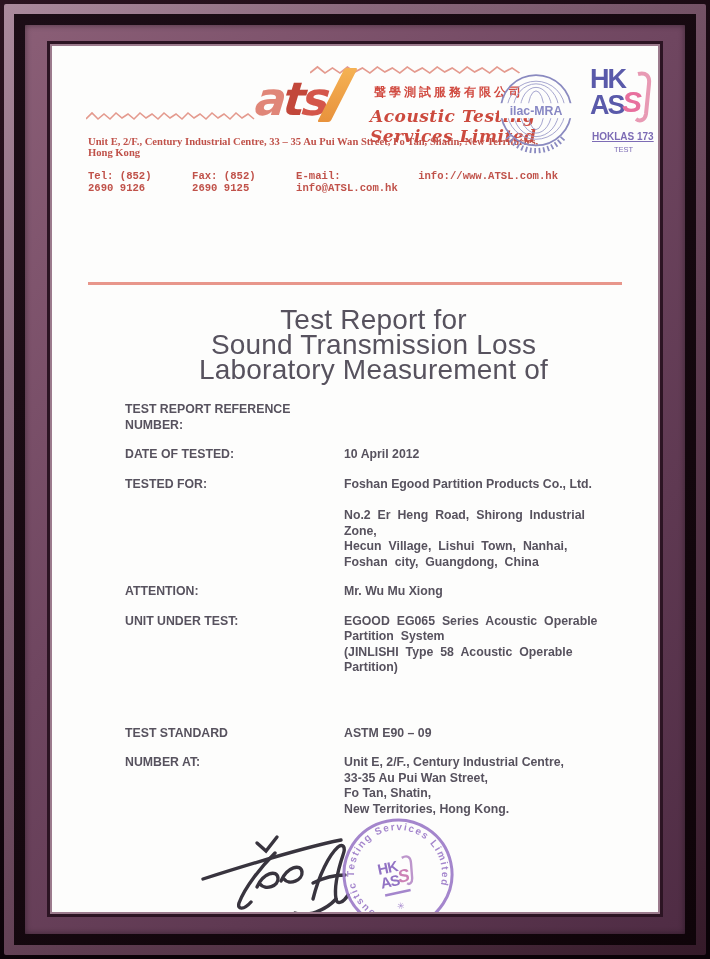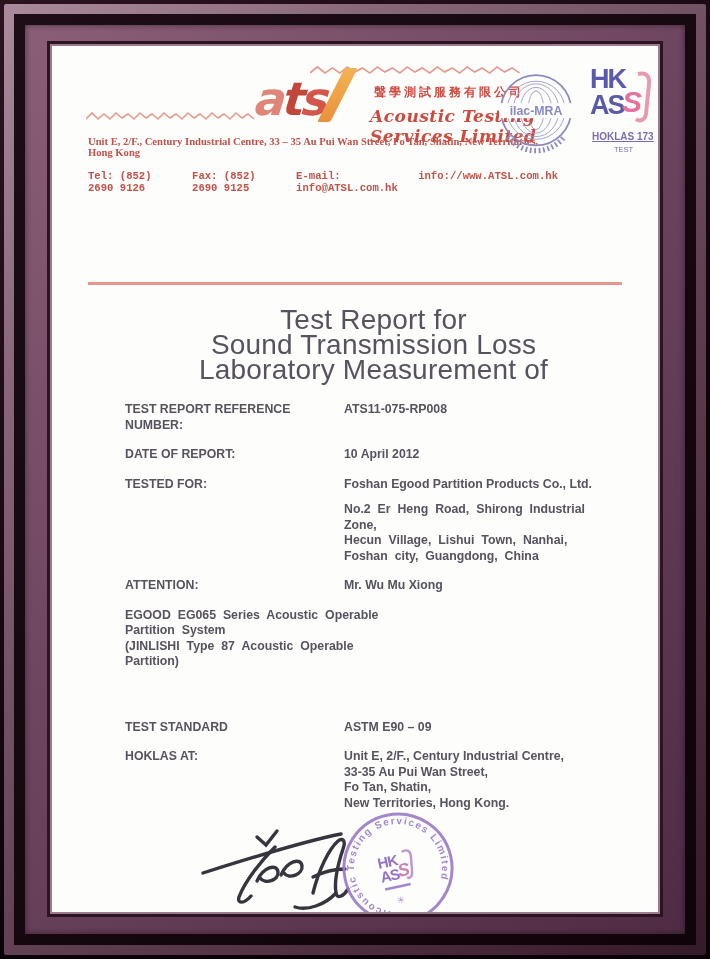--- a/index.html
+++ b/index.html
@@ -42,21 +42,21 @@
   
   .title{margin:22px 0 0 37px;font-size:28px;font-weight:normal;line-height:25px;color:#57525e;letter-spacing:.2px;text-align:center;}
 
   
   .rows{margin-left:37px;margin-right:2px;font-size:12.3px;font-weight:bold;line-height:15.5px;}
   .row{display:flex;margin-top:14px;}
   .flabel{width:219px;flex:0 0 219px;}
   .fvalue{flex:1;}
   .pre{white-space:pre-line;}
   .spread{word-spacing:3.5px;}
-  .mt10{margin-top:10px;}
+  .mt10{margin-top:16px;}
   .row.first{margin-top:20px;}
   .row.gap-big{margin-top:50px;}
 
   
   .approval{position:relative;height:148px;margin-left:37px;margin-top:10px;}
   .approved-label{position:absolute;left:0;top:92px;font-size:12.3px;color:#737373;}
   .sig{position:absolute;left:70px;top:-4px;width:162px;height:98px;}
   .sig-line{position:absolute;left:68px;top:95px;width:158px;border-top:2.5px solid #45414c;}
   .sig-names{position:absolute;left:72px;top:100px;font-size:12.3px;font-weight:bold;line-height:15px;color:#55505c;}
   .stamp{position:absolute;left:212px;top:-14px;width:122px;height:122px;transform:rotate(-12deg);opacity:.92;}
@@ -125,57 +125,57 @@
   <div class="title">
     <div>Test Report for</div>
     <div>Sound Transmission Loss</div>
     <div>Laboratory Measurement of</div>
   </div>
 
   <div class="rows">
 
     <div class="row first">
       <div class="flabel">TEST REPORT REFERENCE NUMBER:</div>
-      <div class="fvalue">ATS11-075-RP008</div>
-    </div>
-
-    <div class="row">
-      <div class="flabel">DATE OF REPORT:</div>
+    </div>
+
+    <div class="row">
+      <div class="flabel">DATE OF TESTED:</div>
       <div class="fvalue">10 April 2012</div>
     </div>
 
     <div class="row">
       <div class="flabel">TESTED FOR:</div>
       <div class="fvalue">
         <div>Foshan Egood Partition Products Co., Ltd.</div>
         <div class="pre spread mt10">No.2 Er Heng Road, Shirong Industrial Zone,
 Hecun Village, Lishui Town, Nanhai,
 Foshan city, Guangdong, China</div>
       </div>
     </div>
 
     <div class="row">
       <div class="flabel">ATTENTION:</div>
       <div class="fvalue">Mr. Wu Mu Xiong</div>
     </div>
 
     <div class="row">
+      <div class="flabel">UNIT UNDER TEST:</div>
       <div class="fvalue pre spread">EGOOD EG065 Series Acoustic Operable
 Partition System
-(JINLISHI Type 87 Acoustic Operable
+(JINLISHI Type 58 Acoustic Operable
 Partition)</div>
     </div>
 
     <div class="row gap-big">
       <div class="flabel">TEST STANDARD</div>
       <div class="fvalue">ASTM E90 – 09</div>
     </div>
 
     <div class="row">
-      <div class="flabel">HOKLAS AT:</div>
+      <div class="flabel">NUMBER AT:</div>
       <div class="fvalue pre">Unit E, 2/F., Century Industrial Centre,
 33-35 Au Pui Wan Street,
 Fo Tan, Shatin,
 New Territories, Hong Kong.</div>
     </div>
   </div>
 
   <div class="approval">
     <div class="approved-label">Approved by:</div>
 

